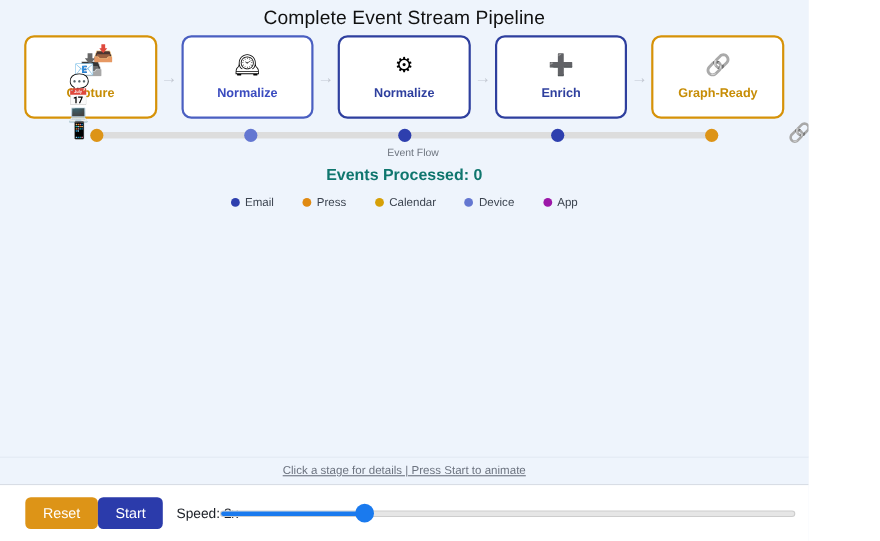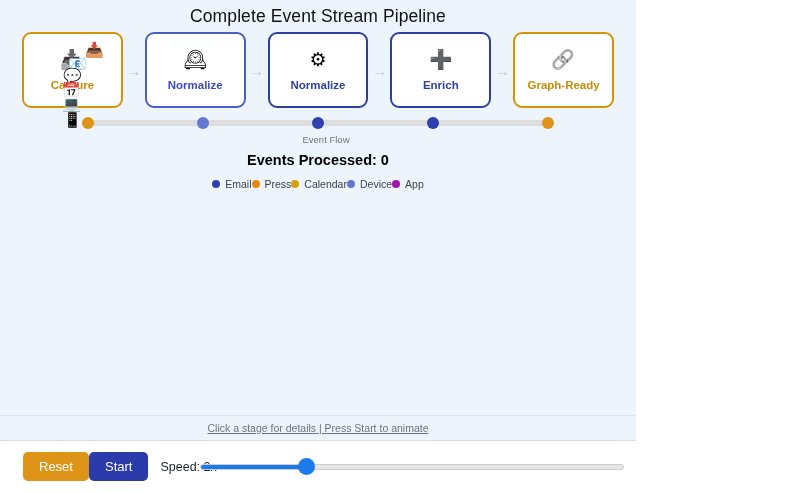--- a/index.html
+++ b/index.html
@@ -10,21 +10,21 @@
     width: 800px;
     height: 492px;
     overflow: hidden;
     background: #ffffff;
     font-family: "Liberation Sans", sans-serif;
     -webkit-font-smoothing: antialiased;
   }
 
   #app {
     position: relative;
-    width: 636px;
+    width: 735px;
     height: 492px;
     background: #eef4fc;
     box-sizing: border-box;
     display: flex;
     flex-direction: column;
   }
 
   
   .canvas {
     position: relative;
@@ -141,32 +141,33 @@
   }
 
   .counter {
     position: absolute;
     top: 152px;
     left: 0;
     right: 0;
     text-align: center;
     font-size: 14.5px;
     font-weight: bold;
-    color: #000000;
+    color: #0f766e;
   }
 
   
   .legend {
     position: absolute;
     top: 178px;
     left: 0;
     right: 0;
     display: flex;
     justify-content: center;
     align-items: center;
+    gap: 26px;
   }
   .legend-item {
     display: flex;
     align-items: center;
     gap: 5px;
     font-size: 10.5px;
     color: #3c4450;
   }
   .legend-swatch {
     width: 8px;

